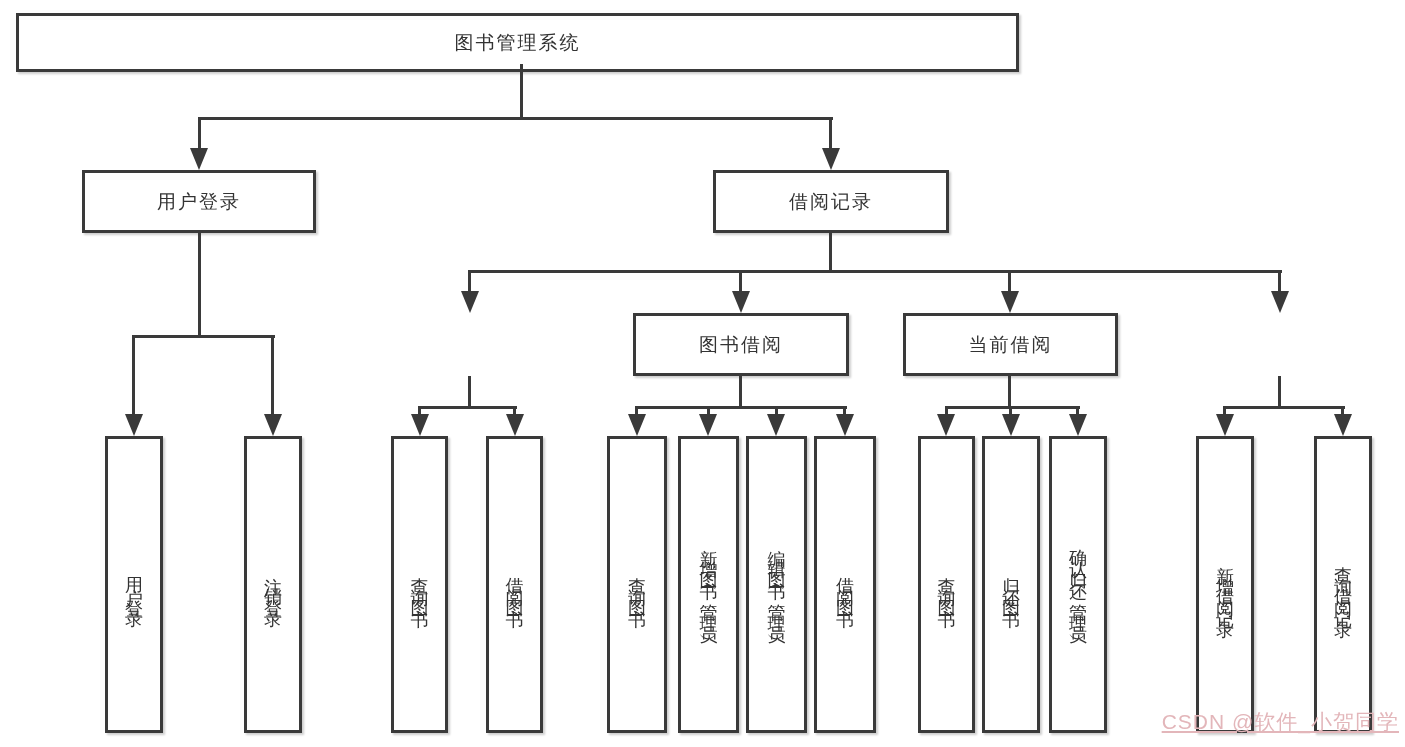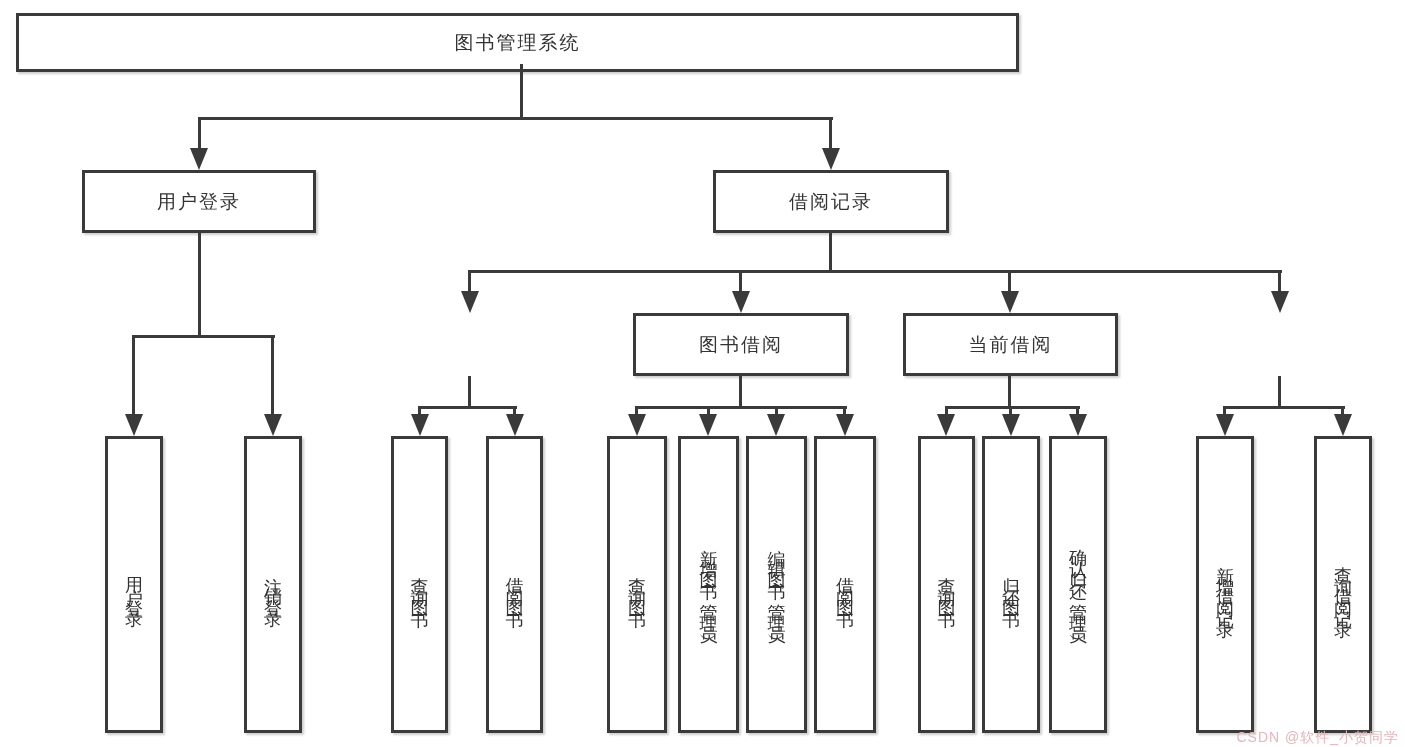--- a/index.html
+++ b/index.html
@@ -39,25 +39,26 @@
   .arrow {
     position: absolute;
     width: 0; height: 0;
     border-left: 9px solid transparent;
     border-right: 9px solid transparent;
     border-top: 22px solid #3a3a3a;
   }
   .watermark {
     position: absolute;
     right: 6px;
-    bottom: 0;
-    font-size: 14px;
+    bottom: 11px;
+    font-size: 21px;
     letter-spacing: 1px;
     color: #e3b6ba;
     white-space: nowrap;
+    text-decoration: underline;
   }
 </style>
 </head>
 <body>
 
 <div class="canvas">
 
   <div class="node h" style="left:16px;top:13px;width:1003px;height:59px">
     <span>图书管理系统</span>
   </div>

